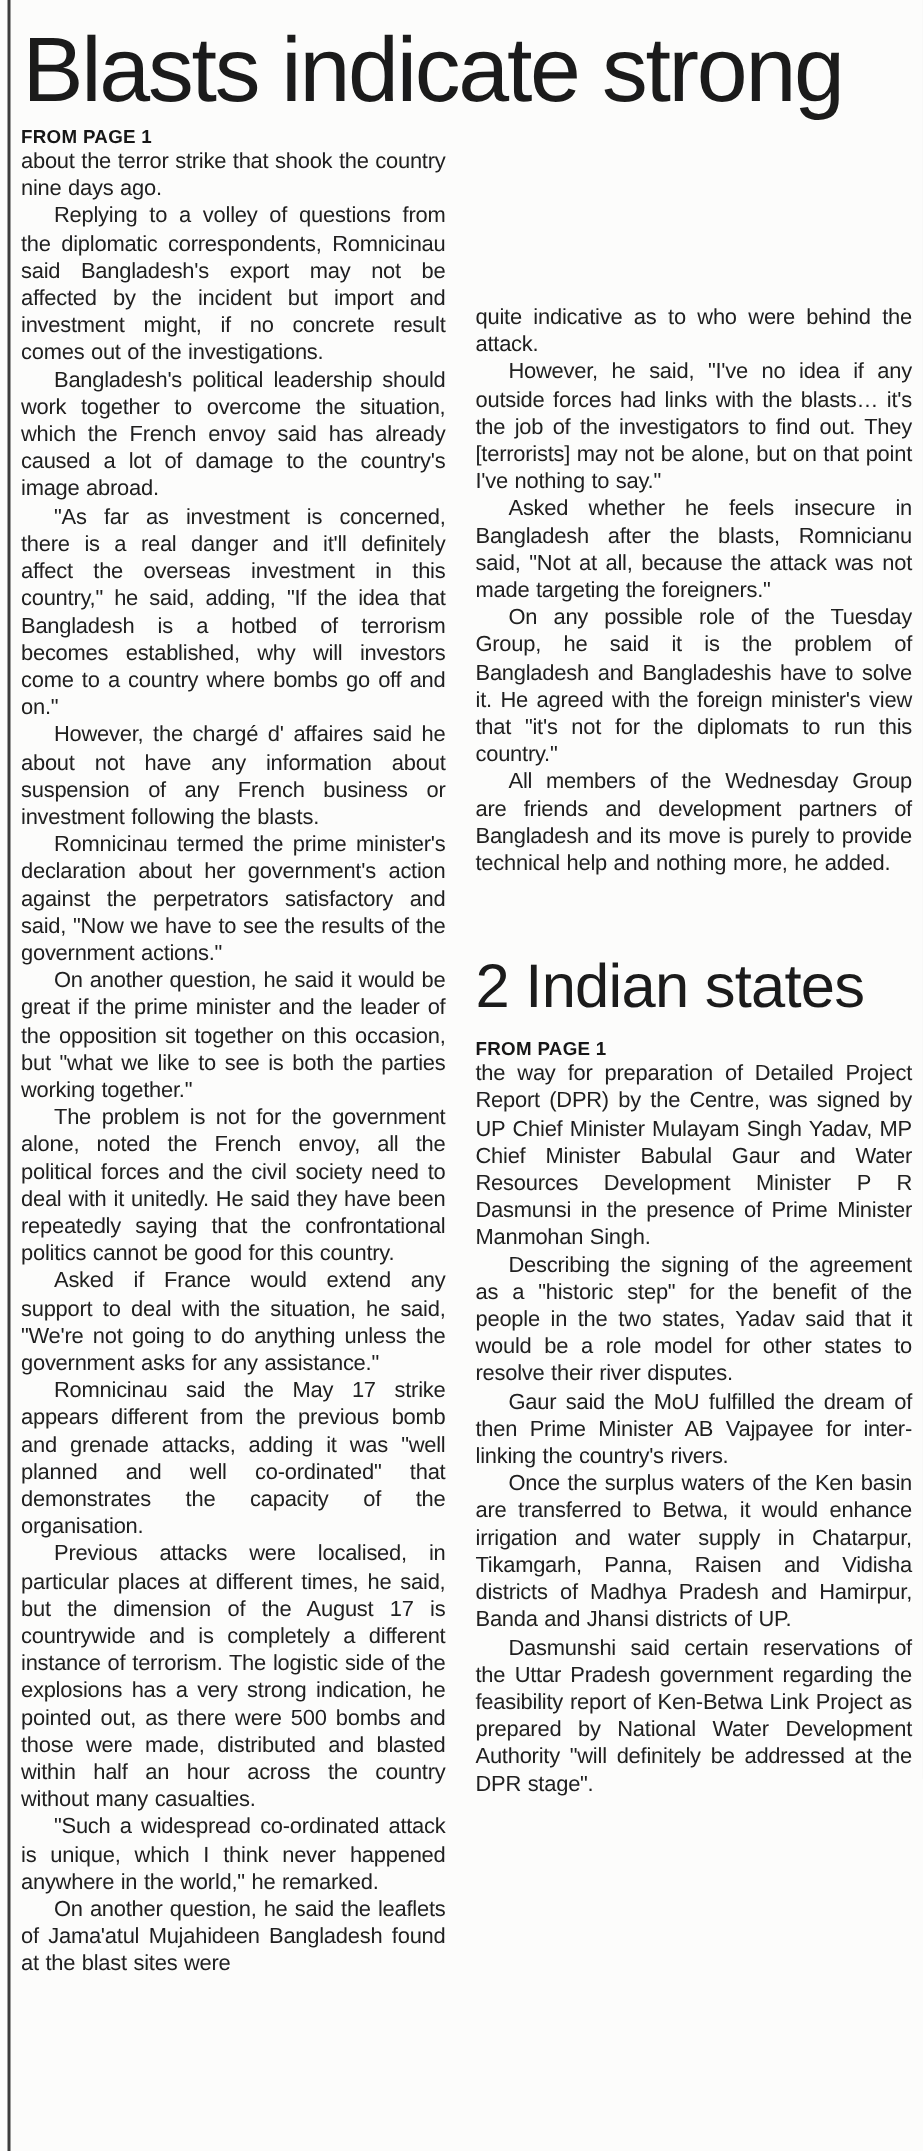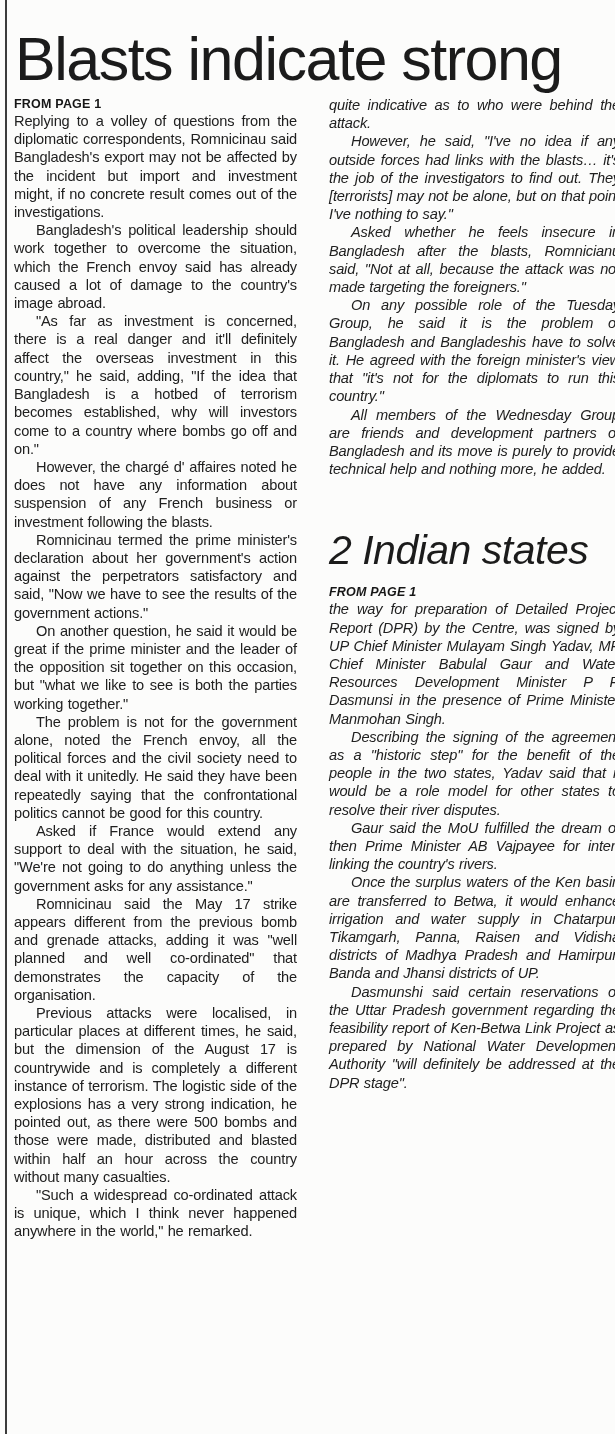--- a/index.html
+++ b/index.html
@@ -21,38 +21,38 @@
     background: #3c3c3c;
   }
   .content {
     position: absolute; left: 14px; top: 0; right: 11px;
   }
   .headline-1 {
     font-size: 61px;
     font-weight: 500;
     letter-spacing: -1.5px;
     line-height: 1.05;
-    margin: 27px 0 4px 1px;
+    margin: 14px 0 4px 1px;
     white-space: nowrap;
     color: #1b1b1b;
   }
   .from-page {
     font-size: 12.5px;
     font-weight: 700;
     letter-spacing: 0.2px;
     margin: 2px 0 1px 0;
     color: #161616;
   }
   .cols {
     display: flex;
-    gap: 32px;
-    align-items: flex-start;
+    gap: 20px;
+    align-items: center;
   }
   .col-left  { width: 283px; flex: 0 0 283px; }
-  .col-right { width: 291px; flex: 0 0 291px; padding-top: 1px; font-style: italic; }
+  .col-right { width: 291px; flex: 0 0 291px; padding-top: 1px; }
   .paras p, .para {
     font-size: 14.6px;
     line-height: 18.2px;
     text-align: justify;
     text-indent: 22px;
     letter-spacing: -0.15px;
     word-spacing: 0.5px;
     color: #202020;
   }
   .paras p:first-child { text-indent: 0; }
@@ -74,31 +74,33 @@
 
   <div class="content">
 
     <h1 class="headline-1">Blasts indicate strong</h1>
 
     <div class="cols">
 
       <div class="col-left">
         <div class="from-page">FROM PAGE 1</div>
         <div class="paras">
+            <p>about the terror strike that shook the country nine days ago.</p>
             <p>Replying to a volley of questions from the diplomatic correspondents, Romnicinau said Bangladesh's export may not be affected by the incident but import and investment might, if no concrete result comes out of the investigations.</p>
             <p>Bangladesh's political leadership should work together to overcome the situation, which the French envoy said has already caused a lot of damage to the country's image abroad.</p>
             <p>"As far as investment is concerned, there is a real danger and it'll definitely affect the overseas investment in this country," he said, adding, "If the idea that Bangladesh is a hotbed of terrorism becomes established, why will investors come to a country where bombs go off and on."</p>
-            <p>However, the chargé d' affaires noted he does not have any information about suspension of any French business or investment following the blasts.</p>
+            <p>However, the chargé d' affaires said he about not have any information about suspension of any French business or investment following the blasts.</p>
             <p>Romnicinau termed the prime minister's declaration about her government's action against the perpetrators satisfactory and said, "Now we have to see the results of the government actions."</p>
             <p>On another question, he said it would be great if the prime minister and the leader of the opposition sit together on this occasion, but "what we like to see is both the parties working together."</p>
             <p>The problem is not for the government alone, noted the French envoy, all the political forces and the civil society need to deal with it unitedly. He said they have been repeatedly saying that the confrontational politics cannot be good for this country.</p>
             <p>Asked if France would extend any support to deal with the situation, he said, "We're not going to do anything unless the government asks for any assistance."</p>
             <p>Romnicinau said the May 17 strike appears different from the previous bomb and grenade attacks, adding it was "well planned and well co-ordinated" that demonstrates the capacity of the organisation.</p>
             <p>Previous attacks were localised, in particular places at different times, he said, but the dimension of the August 17 is countrywide and is completely a different instance of terrorism. The logistic side of the explosions has a very strong indication, he pointed out, as there were 500 bombs and those were made, distributed and blasted within half an hour across the country without many casualties.</p>
             <p>"Such a widespread co-ordinated attack is unique, which I think never happened anywhere in the world," he remarked.</p>
+            <p>On another question, he said the leaflets of Jama'atul Mujahideen Bangladesh found at the blast sites were</p>
           </div>
       </div>
 
       <div class="col-right">
         <div class="paras">
             <p>quite indicative as to who were behind the attack.</p>
             <p>However, he said, "I've no idea if any outside forces had links with the blasts… it's the job of the investigators to find out. They [terrorists] may not be alone, but on that point I've nothing to say."</p>
             <p>Asked whether he feels insecure in Bangladesh after the blasts, Romnicianu said, "Not at all, because the attack was not made targeting the foreigners."</p>
             <p>On any possible role of the Tuesday Group, he said it is the problem of Bangladesh and Bangladeshis have to solve it. He agreed with the foreign minister's view that "it's not for the diplomats to run this country."</p>
             <p>All members of the Wednesday Group are friends and development partners of Bangladesh and its move is purely to provide technical help and nothing more, he added.</p>

